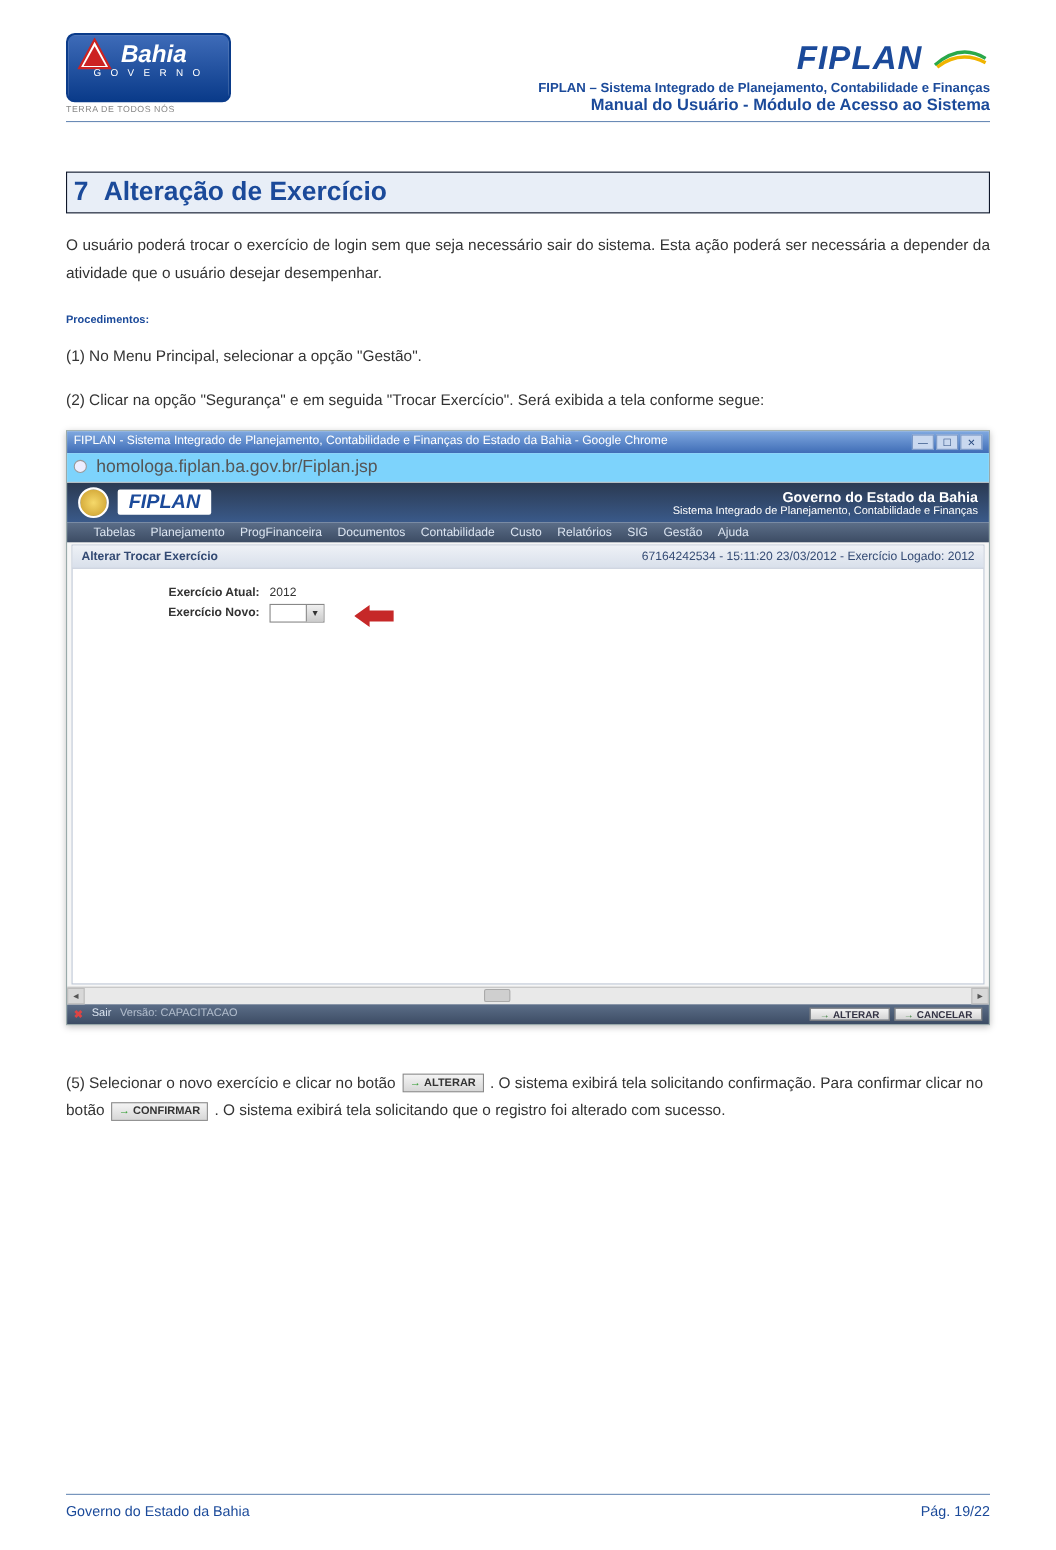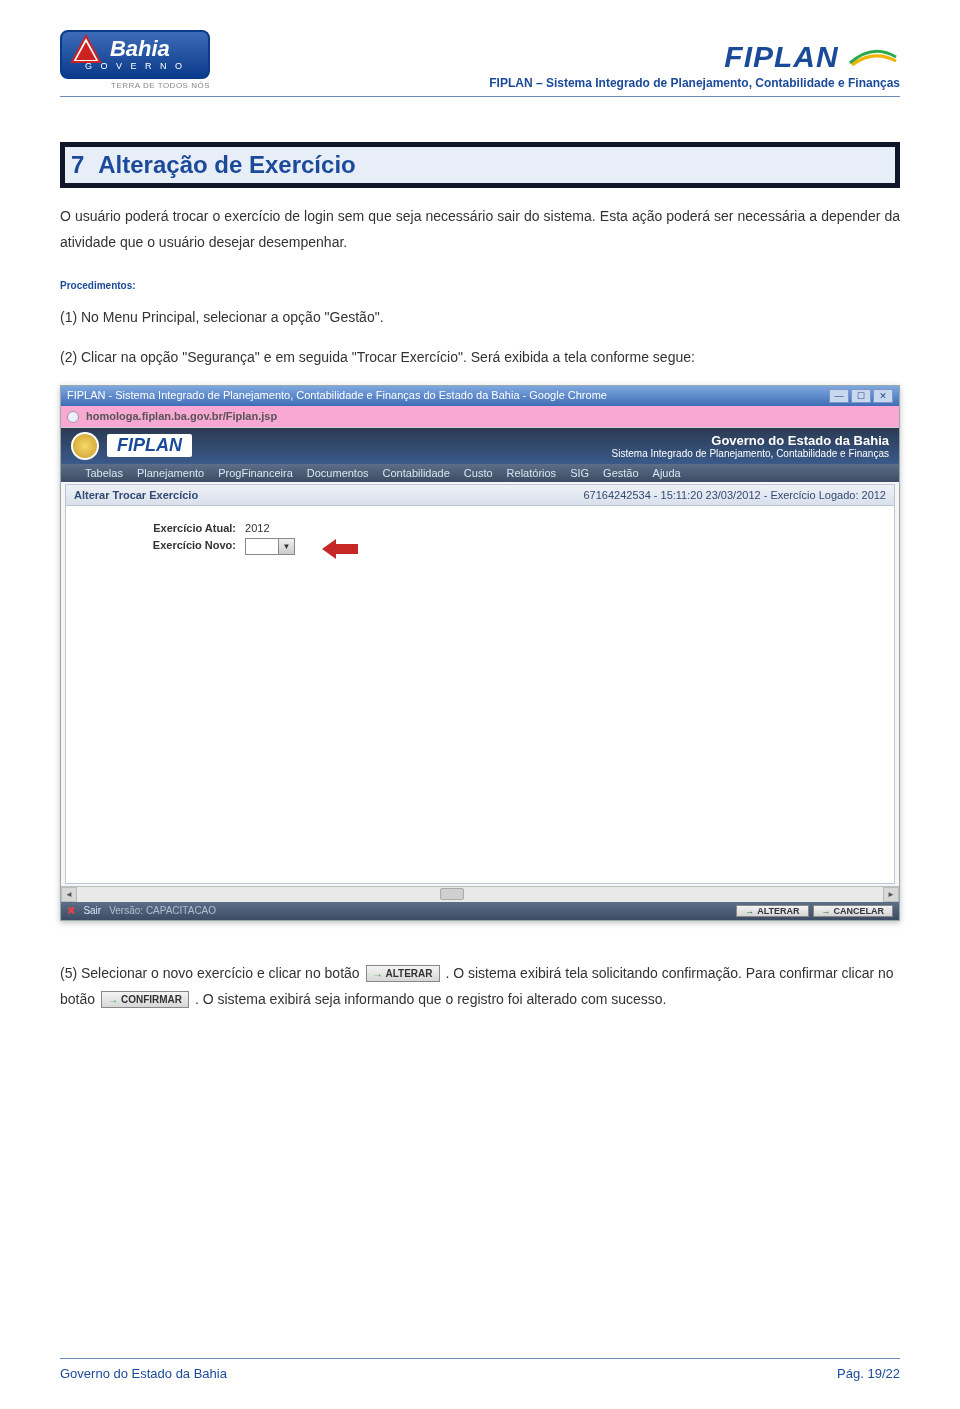--- a/index.html
+++ b/index.html
@@ -23,21 +23,21 @@
     justify-content: space-between;
     align-items: flex-end;
     margin-bottom: 4px;
   }
   .logo-bahia {
     width: 150px;
   }
   .logo-bahia-box {
     border: 2px solid #0a3b8a;
     border-radius: 8px;
-    padding: 2px 8px 6px 8px;
+    padding: 2px 8px 20px 8px;
     background: linear-gradient(#3e6bb8,#0a3b8a);
     color: #fff;
     position: relative;
   }
   .bahia-triangle {
     width: 32px; height: 30px;
     display: inline-block;
     vertical-align: middle;
   }
   .bahia-triangle svg { width:100%; height:100%; }
@@ -50,21 +50,21 @@
     font-size: 9px;
     letter-spacing: 3px;
     text-align: center;
     color: #fff;
     margin-top:-3px;
   }
   .bahia-tag {
     font-size: 8px;
     color: #888;
     letter-spacing: 0.5px;
-    text-align:right;
+    text-align:left;
     margin-top:2px;
   }
   .header-right {
     text-align: right;
     flex: 1;
     padding-left: 20px;
   }
   .fiplan-logo {
     font-size: 30px;
     font-weight: bold;
@@ -91,21 +91,21 @@
     font-weight: bold;
     color: #1b4a9a;
   }
   .header-rule {
     border: none;
     border-top: 1.5px solid #6a8bb6;
     margin: 6px 0 45px 0;
   }
   
   .section-title-box {
-    border: 5px solid #0f172a;
+    border: 1px solid #0f172a;
     background: #e8eef7;
     padding: 4px 6px;
     margin-bottom: 16px;
   }
   .section-title-box .num {
     color: #1b4a9a;
     font-size: 24px;
     font-weight: bold;
     margin-right: 10px;
   }
@@ -153,26 +153,25 @@
   .win-btn {
     width: 20px; height:14px;
     background: #c9d8ef;
     border:1px solid #7a98c6;
     color:#2a4b80;
     font-size:9px;
     text-align:center;
     line-height:12px;
   }
   .addr {
-    background:#f9a8d4;
+    background:#7dd3fc;
     padding:4px 6px;
     border-bottom:1px solid #ccc;
-    font-size:11px;
+    font-size:16px;
     color:#555;
-    font-weight:bold;
   }
   .addr .globe{
     display:inline-block;width:12px;height:12px;border:1px solid #999;border-radius:50%;
     vertical-align:middle;margin-right:4px;background:#eef;
   }
   .app-header {
     background: linear-gradient(#2b3a52,#3a5a8a);
     color:#fff;
     padding:4px 10px;
     display:flex;
@@ -296,20 +295,21 @@
       <div class="fiplan-logo">
         <span>FIPLAN</span>
         <span class="fiplan-swoosh">
           <svg viewBox="0 0 50 20">
               <path d="M2 16 Q 25 -4 48 10" stroke="#2aa84a" stroke-width="3" fill="none"></path>
               <path d="M4 18 Q 25 2 48 14" stroke="#f0b400" stroke-width="3" fill="none"></path>
             </svg>
         </span>
       </div>
       <div class="header-line1">FIPLAN – Sistema Integrado de Planejamento, Contabilidade e Finanças</div>
+      <div class="header-line2">Manual do Usuário - Módulo de Acesso ao Sistema</div>
     </div>
   </div>
   <hr class="header-rule">
 
   <div class="section-title-box">
     <span class="num">7</span>
     <span class="title">Alteração de Exercício</span>
   </div>
 
   <p class="body-text">O usuário poderá trocar o exercício de login sem que seja necessário sair do sistema. Esta ação poderá ser necessária a depender da atividade que o usuário desejar desempenhar.</p>
@@ -393,21 +393,21 @@
         <span class="sys-btn"><span class="arr">→</span><span>CANCELAR</span></span>
       </div>
     </div>
   </div>
 
   <p class="step">
     <span>(5) Selecionar o novo exercício e clicar no botão </span>
     <span class="inline-btn"><span class="arr">→</span><span>ALTERAR</span></span>
     <span>. O sistema exibirá tela solicitando confirmação. Para confirmar clicar no botão </span>
     <span class="inline-btn"><span class="arr">→</span><span>CONFIRMAR</span></span>
-    <span>. O sistema exibirá seja informando que o registro foi alterado com sucesso.</span>
+    <span>. O sistema exibirá tela solicitando que o registro foi alterado com sucesso.</span>
   </p>
 
   <hr class="footer-rule">
   <div class="footer">
     <span>Governo do Estado da Bahia</span>
     <span>Pág. 19/22</span>
   </div>
 
 </div>
 

